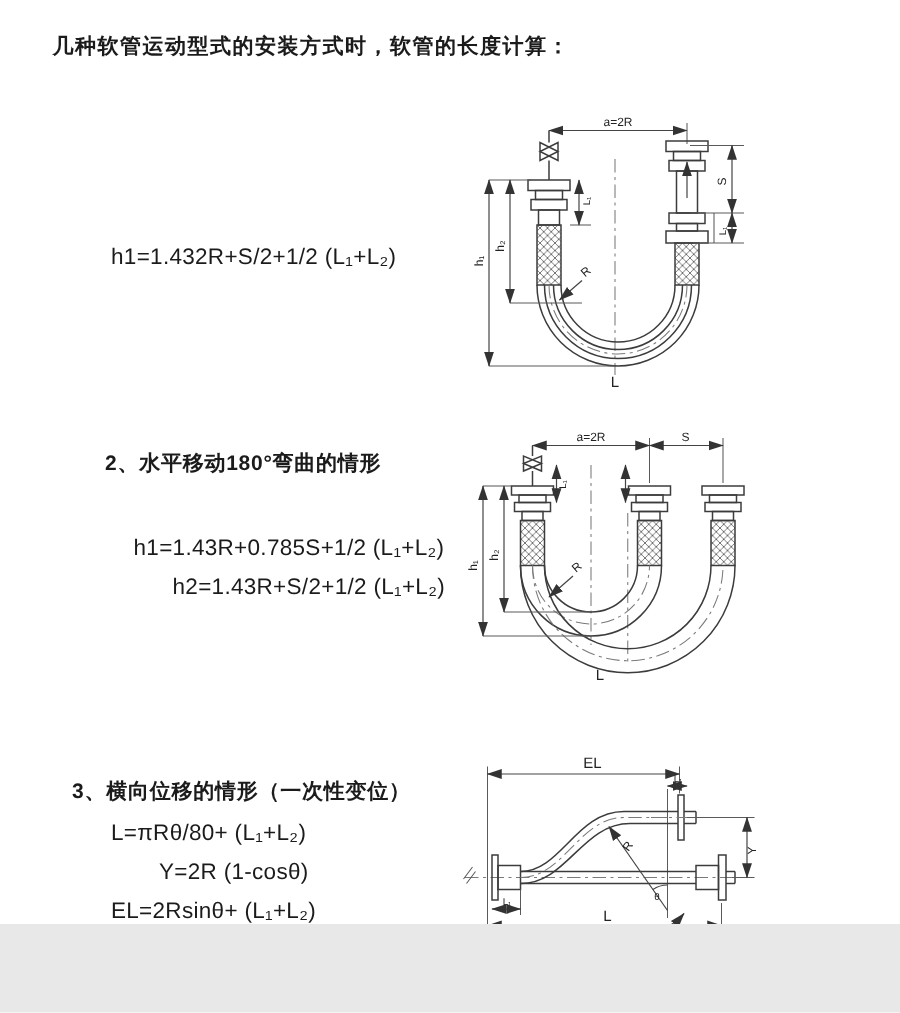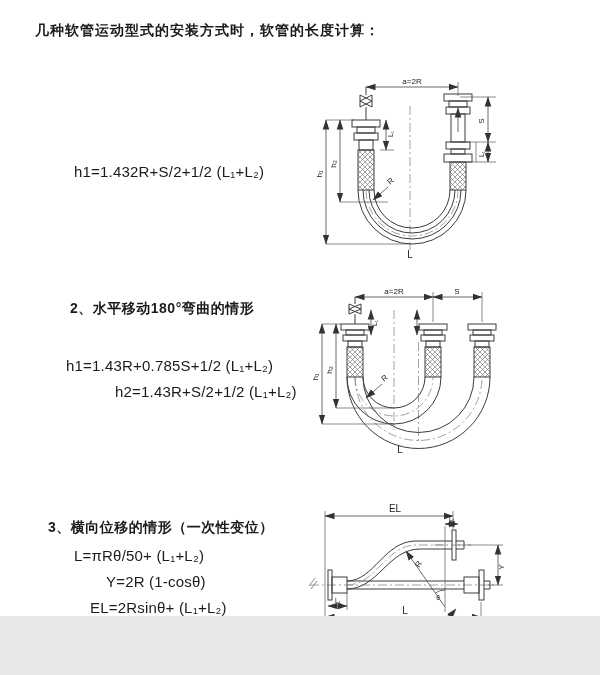--- a/index.html
+++ b/index.html
@@ -100,21 +100,21 @@
     </g>
     <line class="dim" x1="148" y1="60" x2="148" y2="36" marker-end="url(#arr)"></line>
     <g>
       <line class="dim" x1="78" y1="115" x2="63" y2="128" marker-end="url(#arr)"></line>
       <text x="80" y="113" transform="rotate(-40 80 113)">R</text>
     </g>
     <text class="big" x="100" y="186" text-anchor="middle">L</text>
   </svg>
 
   <div class="t heading" style="left:48px;top:300px;margin-left:22px;">2、水平移动180°弯曲的情形</div>
-  <div class="t formula" style="left:66px;top:357px;">h1=1.43R+0.785S+1/2 (L₁+L₂)</div>
+  <div class="t formula" style="left:89px;top:357px;">h1=1.43R+0.785S+1/2 (L₁+L₂)</div>
   <div class="t formula" style="left:74px;top:383px;margin-left:41px;">h2=1.43R+S/2+1/2 (L₁+L₂)</div>
 
   <svg style="left:310px;top:282px;" width="290" height="172" viewBox="0 0 290 172">
     <line class="cl" x1="84" y1="28" x2="84" y2="148"></line>
     <line class="cl" x1="108.5" y1="60" x2="108.5" y2="160"></line>
     <g>
       <line class="thin" x1="123" y1="10" x2="123" y2="40"></line>
       <line class="thin" x1="172" y1="10" x2="172" y2="40"></line>
       <line class="dim" x1="45" y1="15" x2="123" y2="15" marker-start="url(#arr)" marker-end="url(#arr)"></line>
       <text x="84" y="12" text-anchor="middle">a=2R</text>
@@ -172,23 +172,23 @@
     </g>
     <line class="dim" x1="107" y1="28" x2="107" y2="53" marker-start="url(#arr)" marker-end="url(#arr)"></line>
     <g>
       <line class="dim" x1="72" y1="102" x2="56" y2="116" marker-end="url(#arr)"></line>
       <text x="74" y="100" transform="rotate(-40 74 100)">R</text>
     </g>
     <text class="big" x="90" y="171" text-anchor="middle">L</text>
   </svg>
 
   <div class="t heading" style="left:48px;top:519px;text-align:center;">3、横向位移的情形（一次性变位）</div>
-  <div class="t formula" style="left:74px;top:547px;">L=πRθ/50+ (L₁+L₂)</div>
+  <div class="t formula" style="left:74px;top:547px;">L=πRθ/80+ (L₁+L₂)</div>
   <div class="t formula" style="left:74px;top:573px;margin-left:32px;">Y=2R (1-cosθ)</div>
-  <div class="t formula" style="left:90px;top:599px;">EL=2Rsinθ+ (L₁+L₂)</div>
+  <div class="t formula" style="left:74px;top:599px;">EL=2Rsinθ+ (L₁+L₂)</div>
 
   <svg style="left:298px;top:498px;" width="300" height="145" viewBox="0 0 300 145">
     <line class="thin" x1="27" y1="13" x2="27" y2="122"></line>
     <line class="thin" x1="147" y1="28" x2="147" y2="114"></line>
     <g>
       <line class="thin" x1="155" y1="13" x2="155" y2="31"></line>
       <line class="dim" x1="27" y1="18" x2="155" y2="18" marker-start="url(#arr)" marker-end="url(#arr)"></line>
       <text class="big" x="97" y="14" text-anchor="middle">EL</text>
     </g>
     <g>

